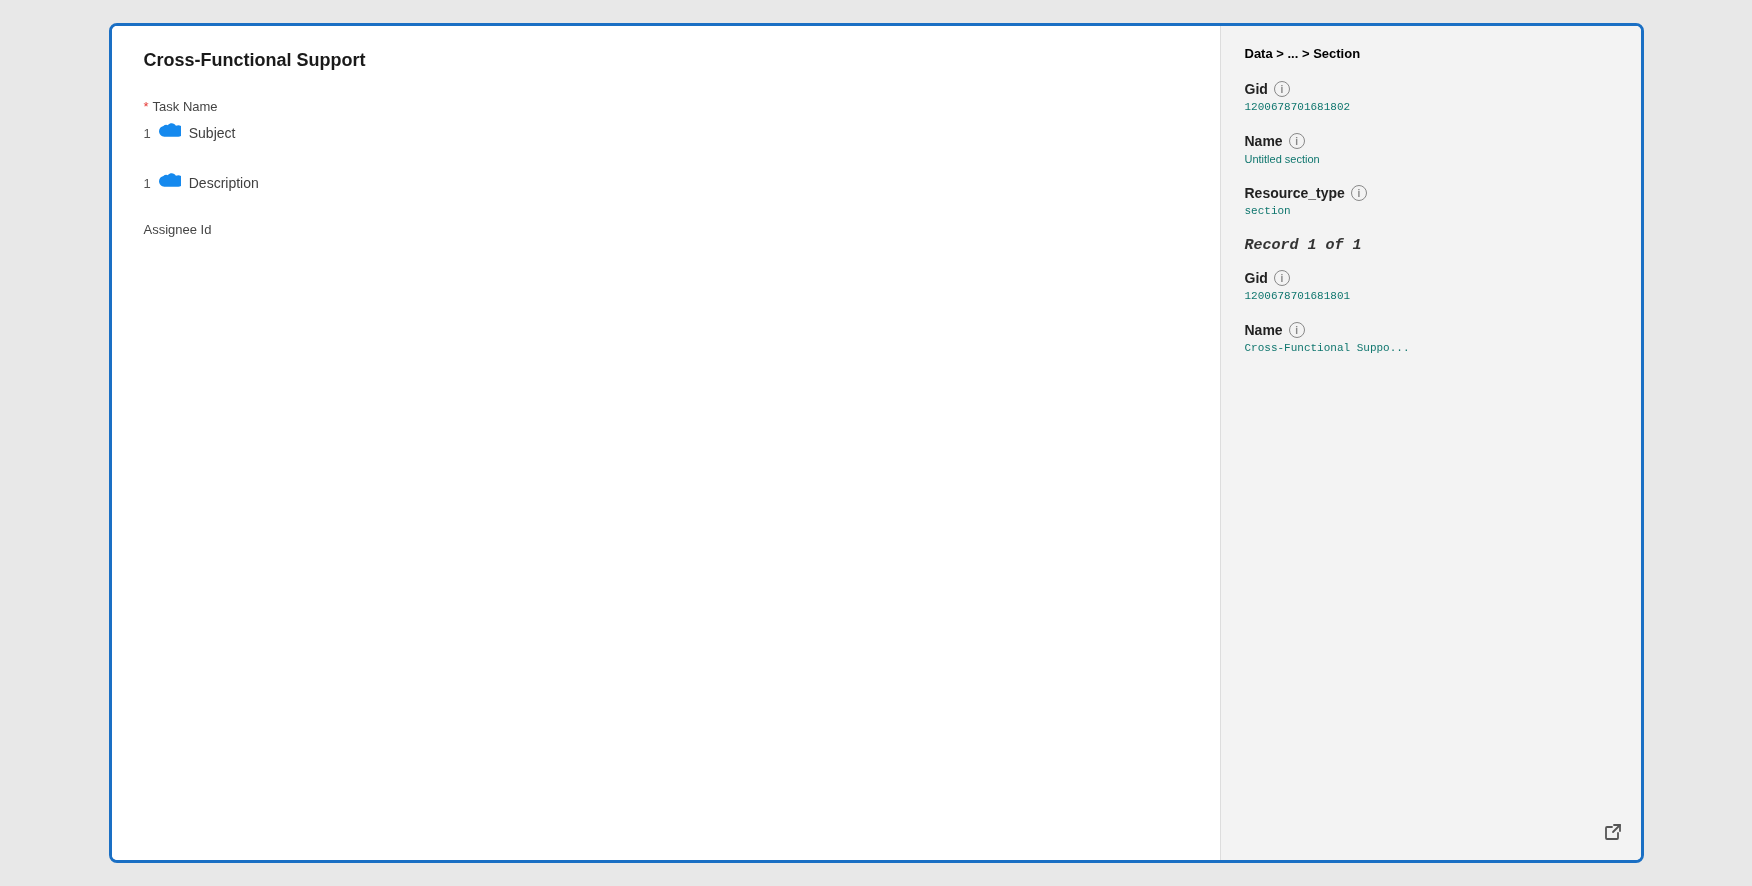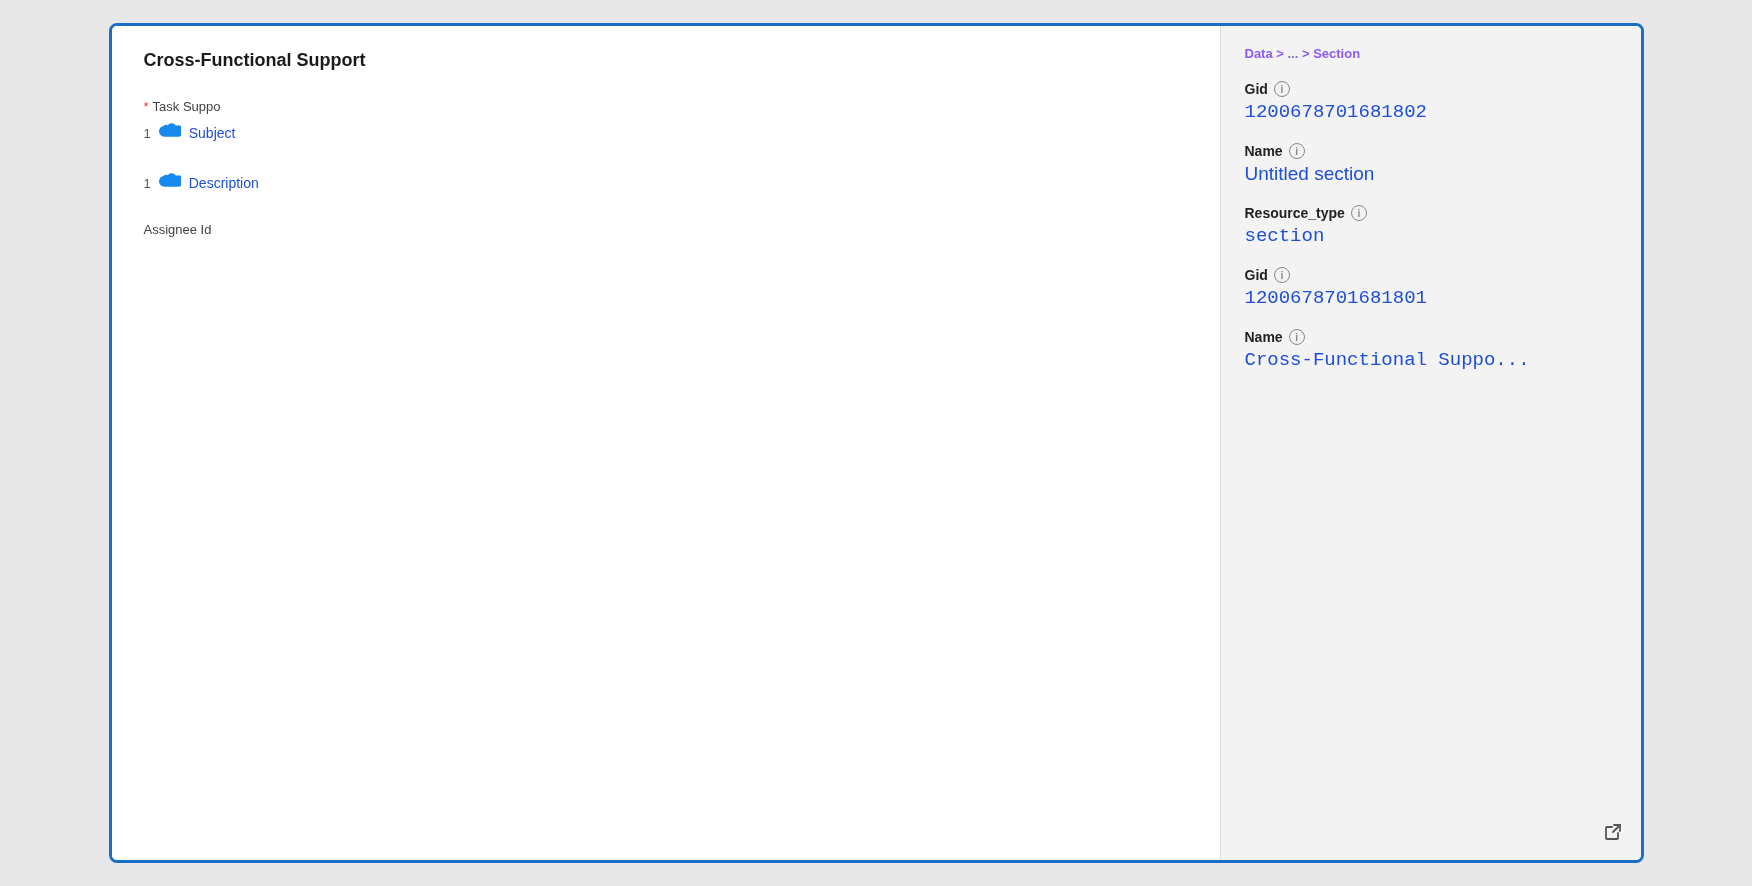--- a/index.html
+++ b/index.html
@@ -59,38 +59,38 @@
     .field-number {
       font-size: 13px;
       color: #555;
     }
     .salesforce-icon {
       width: 22px;
       height: 22px;
       display: inline-block;
     }
     .salesforce-link {
-      color: #1d4ed8;
+      color: #404040;
       font-size: 14px;
       font-weight: 500;
       text-decoration: none;
       cursor: pointer;
     }
     
     .right-panel {
       width: 420px;
       background: #f3f3f3;
       padding: 20px 24px;
       overflow-y: auto;
       position: relative;
     }
     .breadcrumb {
       font-size: 13px;
       font-weight: 600;
-      color: #8b5cf6;
+      color: #000000;
       margin-bottom: 20px;
     }
     .info-block {
       margin-bottom: 20px;
     }
     .info-label {
       font-size: 14px;
       font-weight: 700;
       color: #222;
       display: flex;
@@ -105,22 +105,22 @@
       border-radius: 50%;
       display: inline-flex;
       align-items: center;
       justify-content: center;
       font-size: 10px;
       color: #888;
       font-weight: 700;
       flex-shrink: 0;
     }
     .info-value {
-      font-size: 19px;
-      color: #1d4ed8;
+      font-size: 11px;
+      color: #0f766e;
       font-family: 'Courier New', monospace;
     }
     .info-value.normal {
       font-family: -apple-system, BlinkMacSystemFont, 'Segoe UI', sans-serif;
     }
     .record-indicator {
       font-size: 15px;
       font-style: italic;
       font-weight: 600;
       color: #333;
@@ -149,21 +149,21 @@
 <body>
 
 <div class="outer-container">
 
   <div class="left-panel">
     <div class="panel-title">Cross-Functional Support</div>
 
     <div class="field-group">
       <div class="field-label">
         <span class="required">*</span>
-        <span>Task Suppo</span>
+        <span>Task Name</span>
       </div>
       <div class="field-value">
         <span class="field-number">1</span>
         <span class="salesforce-icon">
           <svg viewBox="0 0 100 70" xmlns="http://www.w3.org/2000/svg">
             <path class="sf-cloud" d="M41.5,12.5c4-4.5,9.7-7.3,16-7.3c8.5,0,15.8,4.9,19.5,12c3.3-1.5,7-2.3,10.8-2.3c14.3,0,25.9,11.6,25.9,25.9 c0,14.3-11.6,25.9-25.9,25.9H24.5C11,66.7,0,55.7,0,42.2C0,30,8.7,19.8,20.2,17.7C23.3,14.4,27.7,12.5,32.5,12.5 C35.6,12.5,38.5,13.3,41,15"></path>
           </svg>
         </span>
         <a class="salesforce-link">Subject</a>
       </div>
@@ -211,20 +211,21 @@
     </div>
 
     <div class="info-block">
       <div class="info-label">
         <span>Resource_type</span>
         <span class="info-icon">i</span>
       </div>
       <div class="info-value">section</div>
     </div>
 
+    <div class="record-indicator">Record 1 of 1</div>
 
     <div class="info-block">
       <div class="info-label">
         <span>Gid</span>
         <span class="info-icon">i</span>
       </div>
       <div class="info-value">1200678701681801</div>
     </div>
 
     <div class="info-block">

